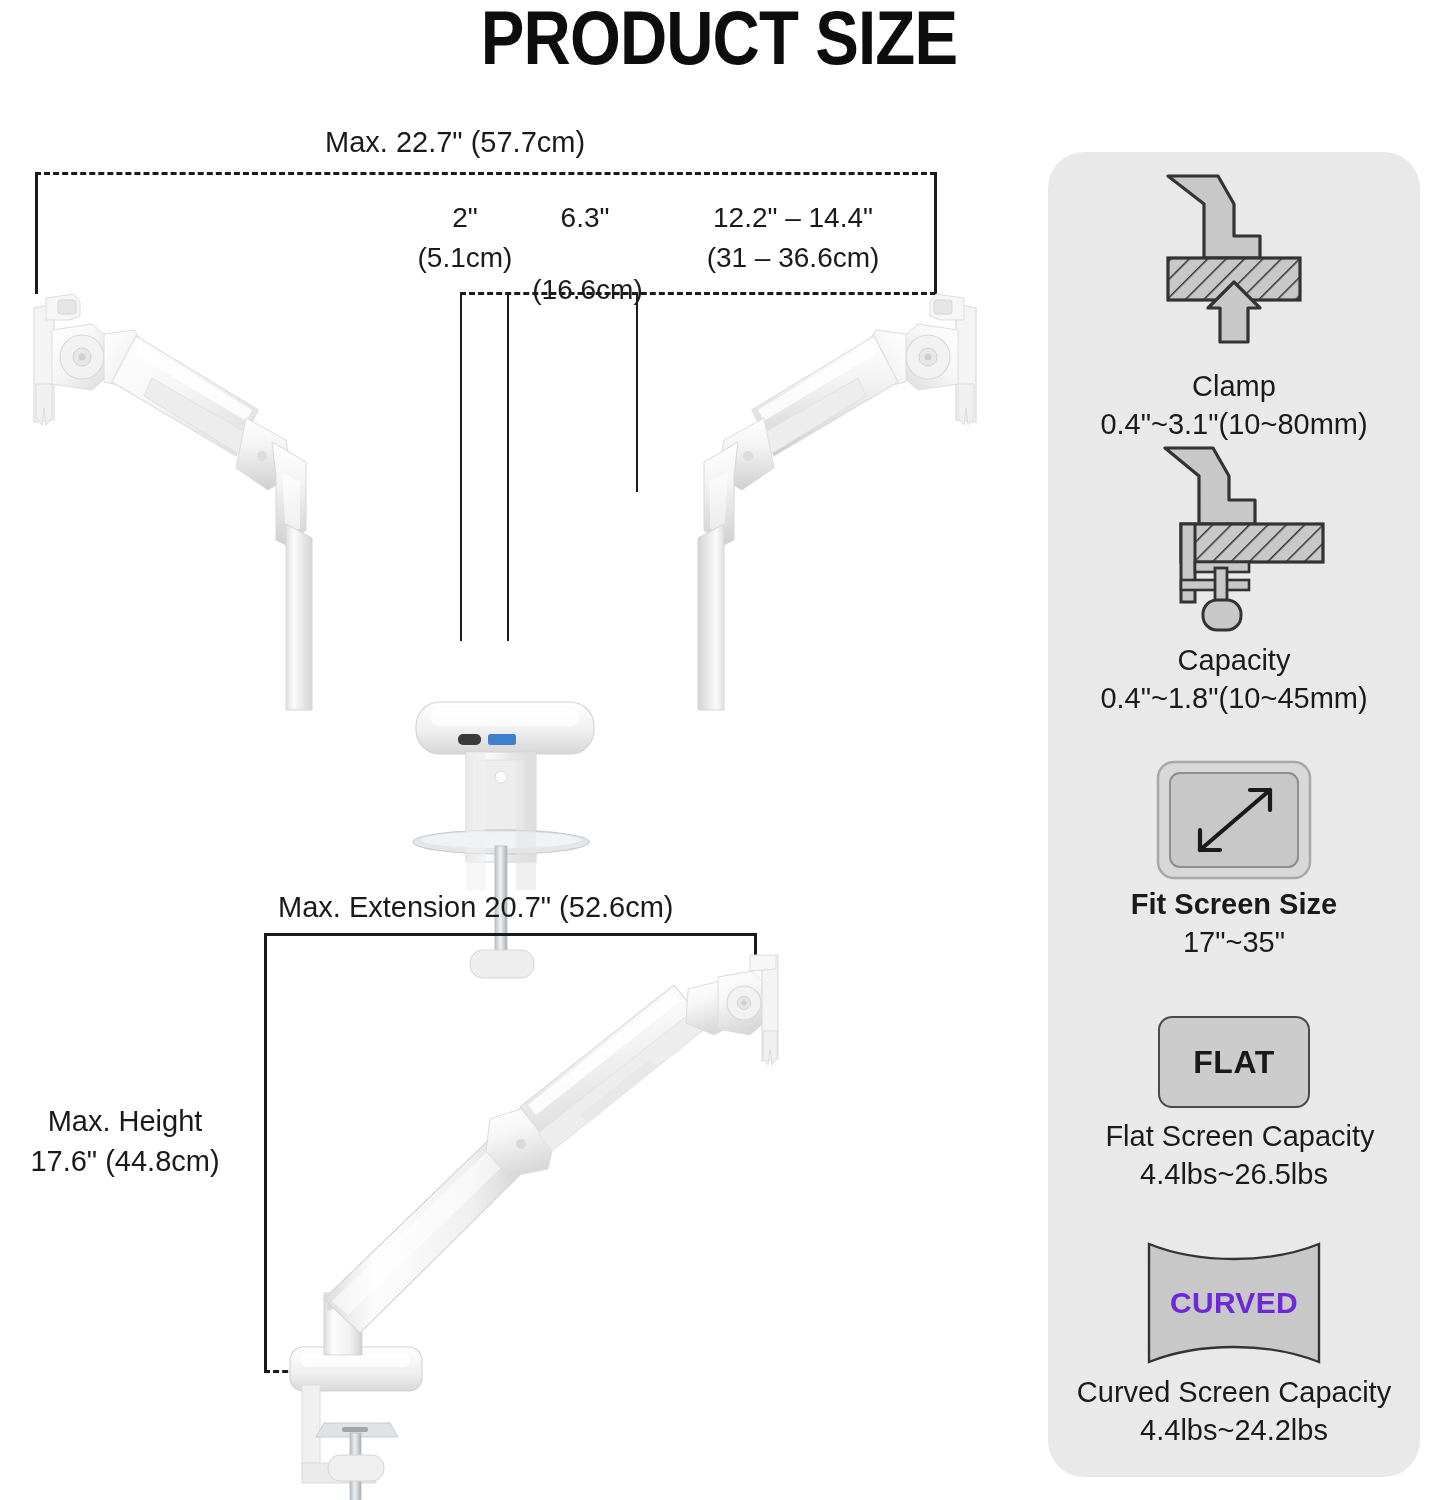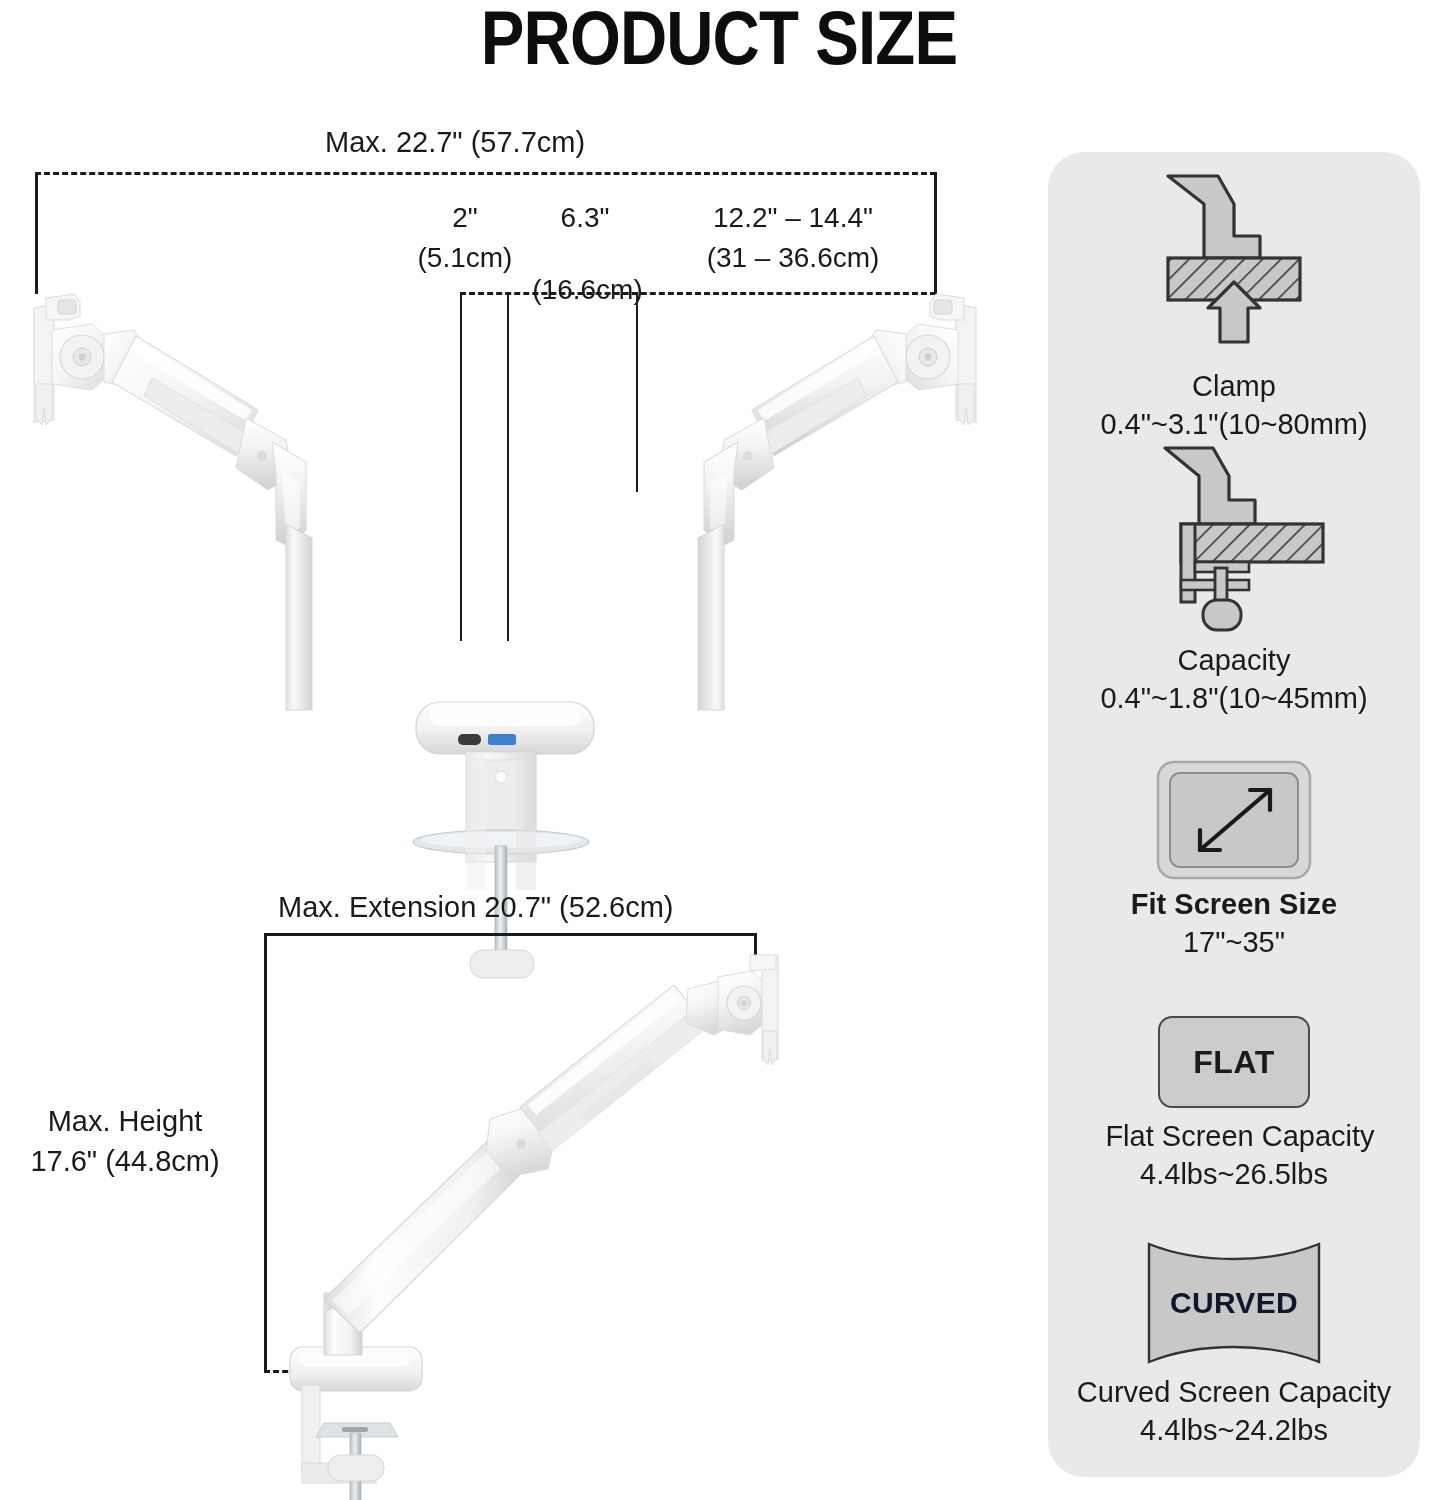--- a/index.html
+++ b/index.html
@@ -103,21 +103,21 @@
     background: #cccccc;
     border: 2px solid #4a4a4a;
     border-radius: 14px;
     font-size: 32px;
     letter-spacing: 0.5px;
   }
   .badge-curved-wrap { position: relative; width: 186px; height: 130px; }
   .badge-curved-label {
     position: absolute; inset: 0;
     display: flex; align-items: center; justify-content: center;
-    font-size: 30px; font-weight: 700; color: #0f172a;
+    font-size: 30px; font-weight: 700; color: #6d28d9;
     letter-spacing: 0.3px;
   }
   svg { display: block; overflow: visible; }
 </style>
 </head>
 <body>
 
 <div id="page-title">PRODUCT SIZE</div>
 
 <div id="diagram-area">

